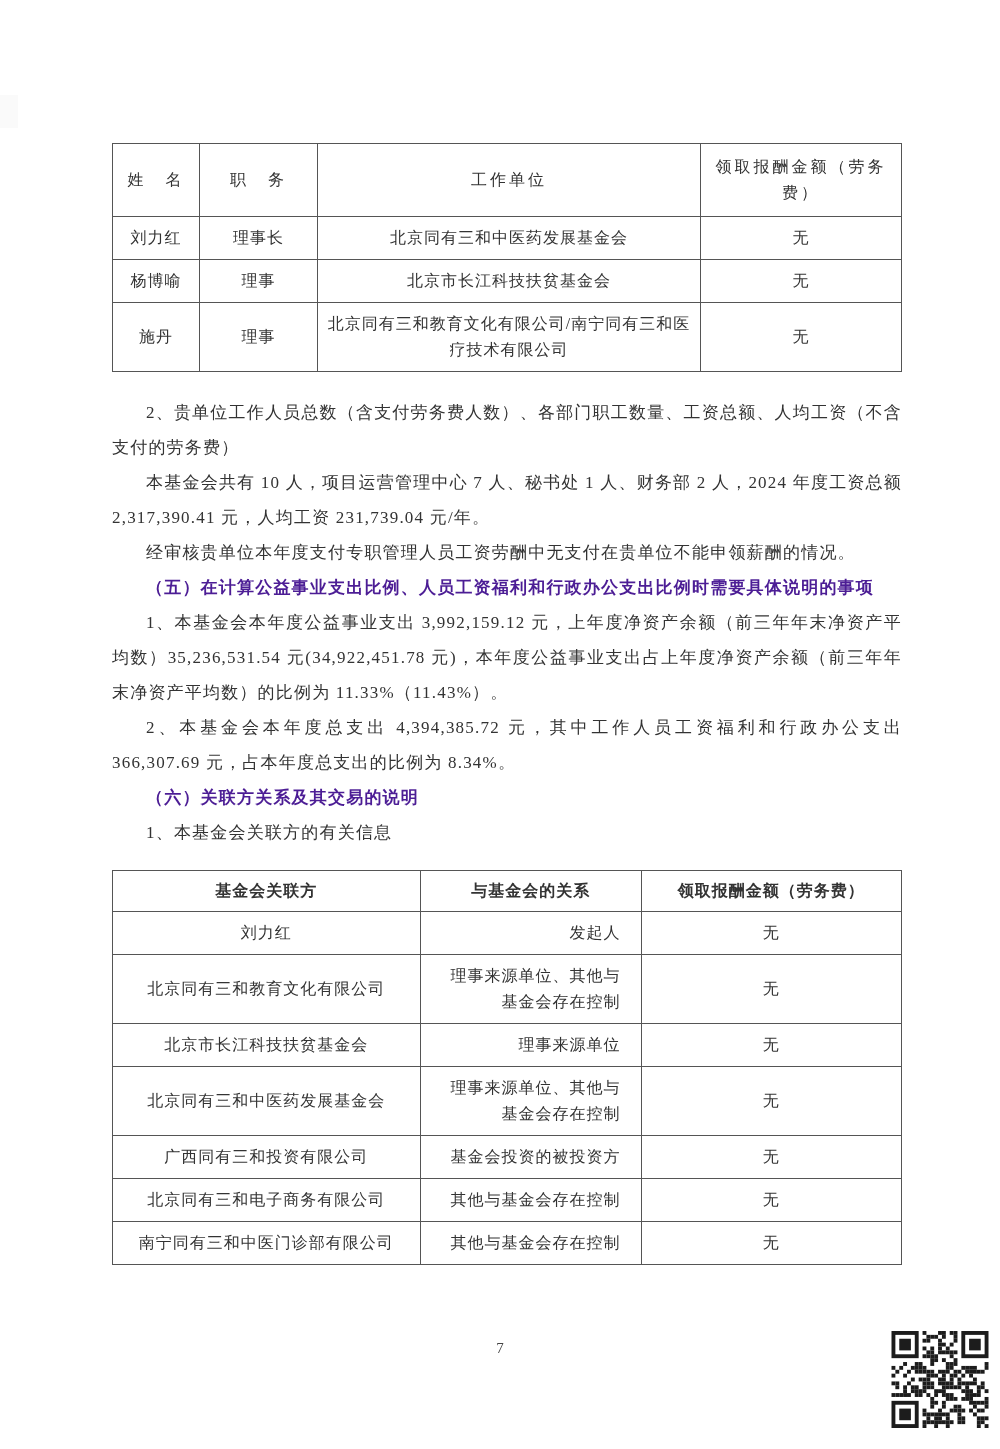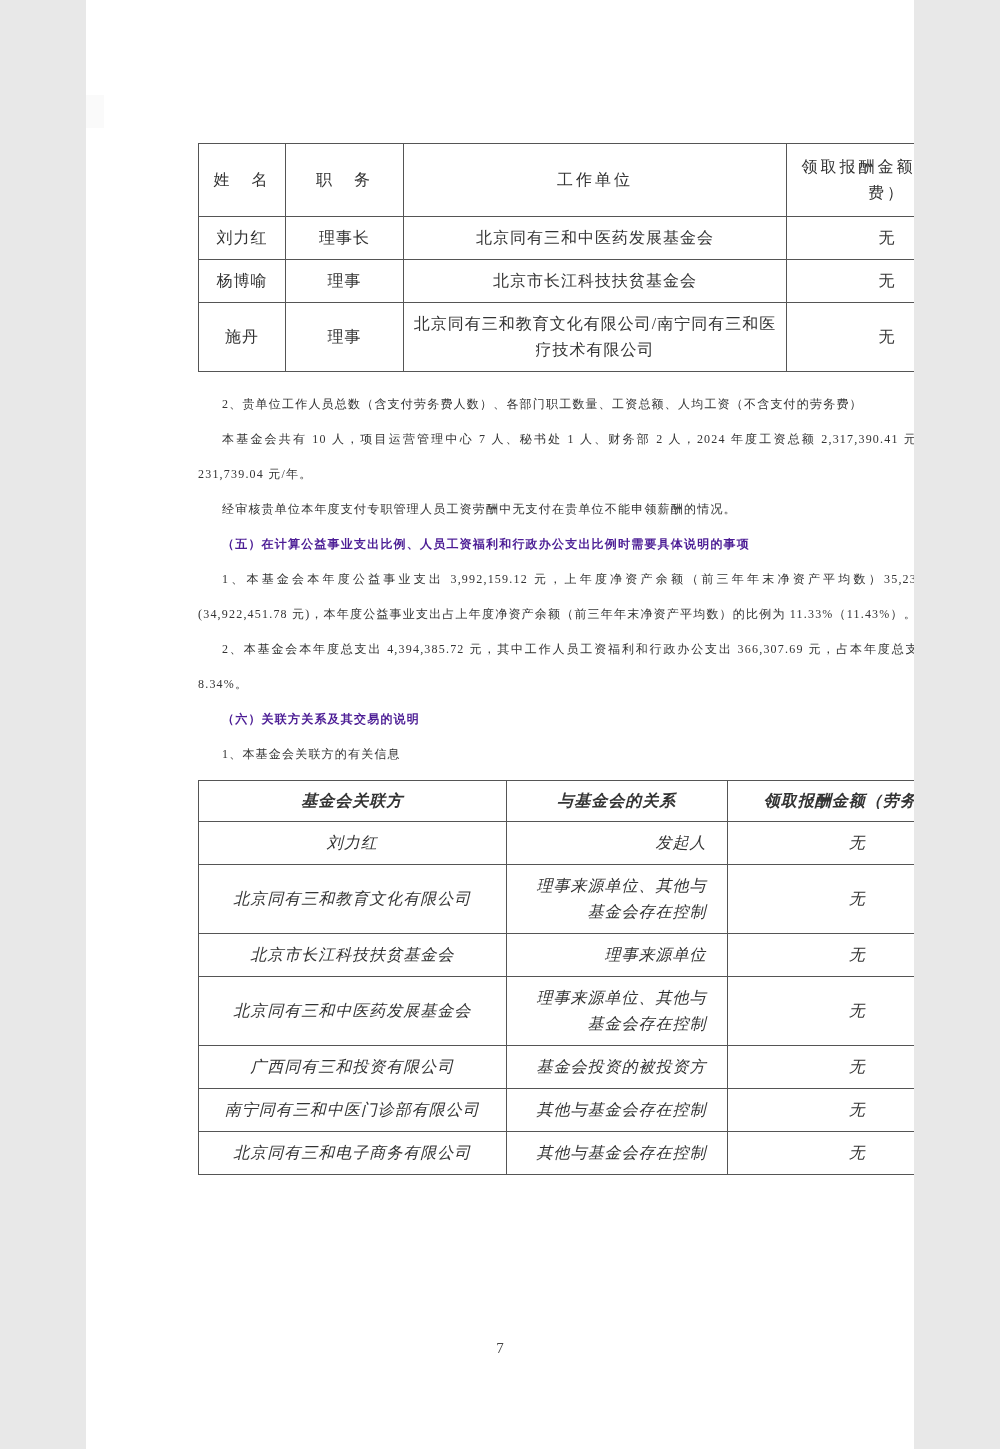--- a/index.html
+++ b/index.html
@@ -1,19 +1,19 @@
 <!DOCTYPE html>
 <html lang="zh"><head>
 <meta charset="utf-8">
 <style>
   * { margin: 0; padding: 0; box-sizing: border-box; }
   html, body { background: #e8e8e8; }
   .page {
     position: relative;
-    width: 828px;
+    width: 1000px;
     height: 1449px;
     margin: 0 auto;
     background: #ffffff;
     font-family: "Liberation Serif", "DejaVu Serif", serif;
     color: #2e2e2e;
     overflow: hidden;
   }
   .scan-artifact {
     position: absolute;
     left: 0; top: 95px;
@@ -39,30 +39,30 @@
     vertical-align: middle;
     line-height: 26px;
     padding: 8px 6px;
     letter-spacing: 1px;
   }
   .t1 th { font-weight: normal; padding: 10px 6px; letter-spacing: 3px; }
   .t1 td { padding: 8px 6px; }
   .t2 th { font-weight: bold; padding: 7px 6px; letter-spacing: 1px; }
   .t2 td:nth-child(2) { padding-left: 20px; padding-right: 20px; text-align: right; }
   .textblock {
-    margin-top: 15px;
-    font-size: 12px;
+    margin-top: 23px;
+    font-size: 17px;
     line-height: 35px;
     text-align: justify;
     letter-spacing: 1.2px;
     color: #333;
   }
   .textblock p { text-indent: 2em; margin: 0; }
   .textblock p.bold { font-weight: bold; color: #4c1d95; }
-  .t2 { margin-top: 8px; font-style: italic; }
+  .t2 { margin-top: 20px; }
   .footer-pagenum {
     position: absolute;
     left: 0; top: 1340px;
     width: 100%;
     text-align: center;
     font-size: 15px;
     color: #444;
   }
   .qr {
     position: absolute;
@@ -160,26 +160,26 @@
             <td>北京同有三和中医药发展基金会</td>
             <td>理事来源单位、其他与基金会存在控制</td>
             <td>无</td>
           </tr>
           <tr>
             <td>广西同有三和投资有限公司</td>
             <td>基金会投资的被投资方</td>
             <td>无</td>
           </tr>
           <tr>
+            <td>北京同有三和电子商务有限公司</td>
+            <td>其他与基金会存在控制</td>
+            <td>无</td>
+          </tr>
+          <tr>
             <td>南宁同有三和中医门诊部有限公司</td>
-            <td>其他与基金会存在控制</td>
-            <td>无</td>
-          </tr>
-          <tr>
-            <td>北京同有三和电子商务有限公司</td>
             <td>其他与基金会存在控制</td>
             <td>无</td>
           </tr>
         </tbody>
     </table>
 
   </div>
 
   <div class="footer-pagenum">7</div>
 

